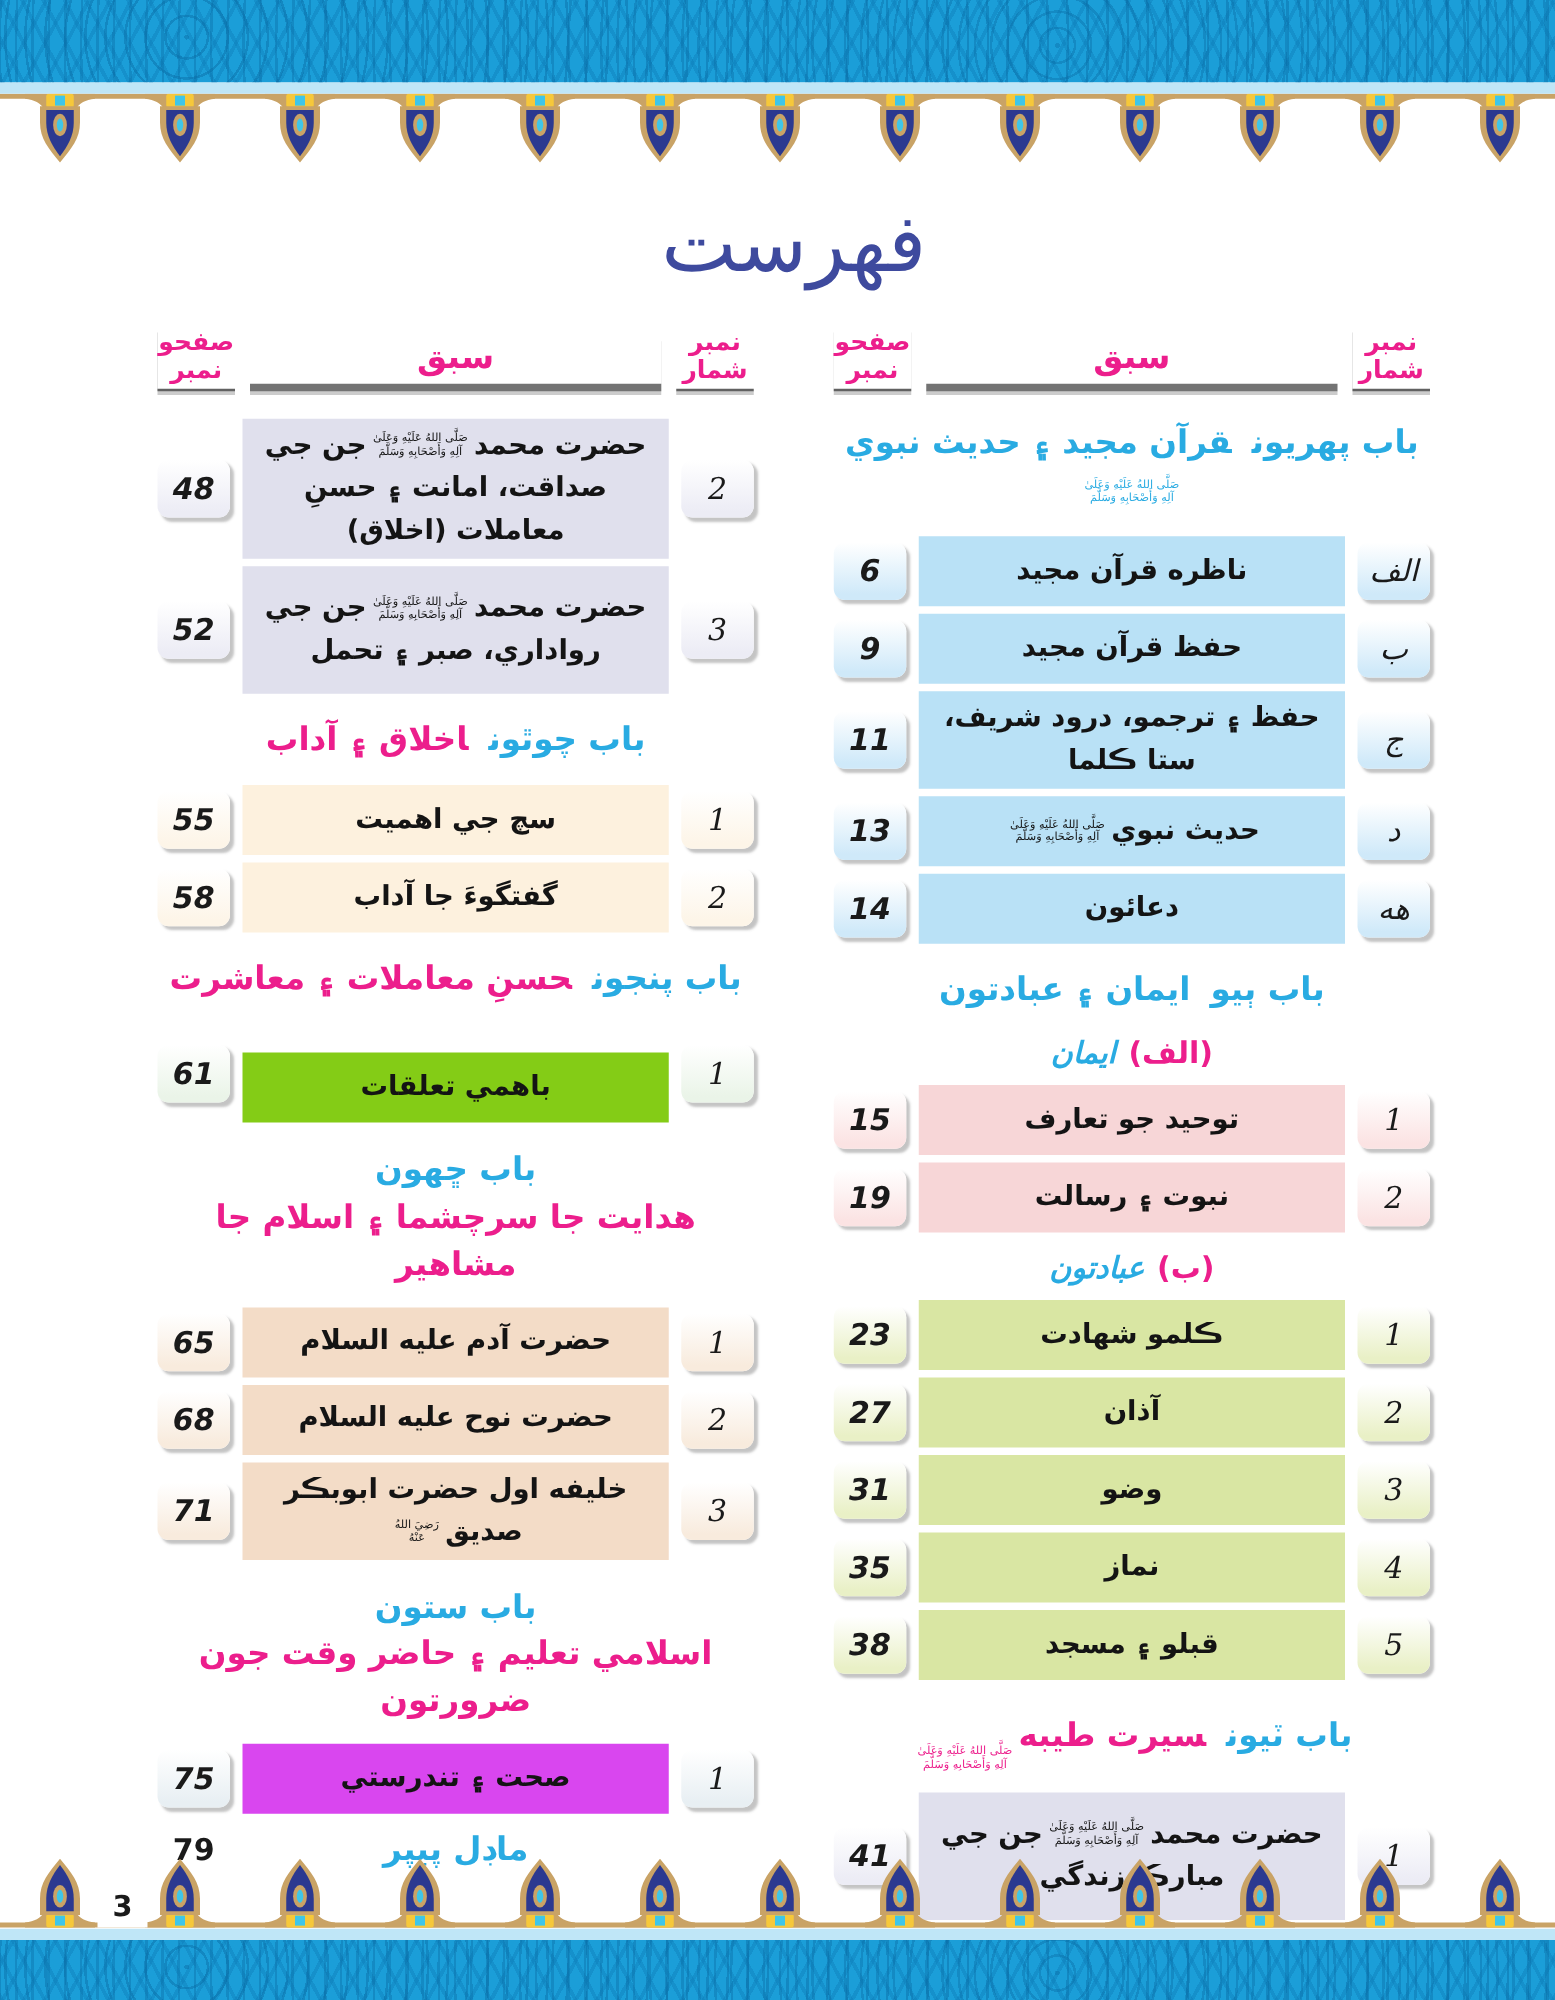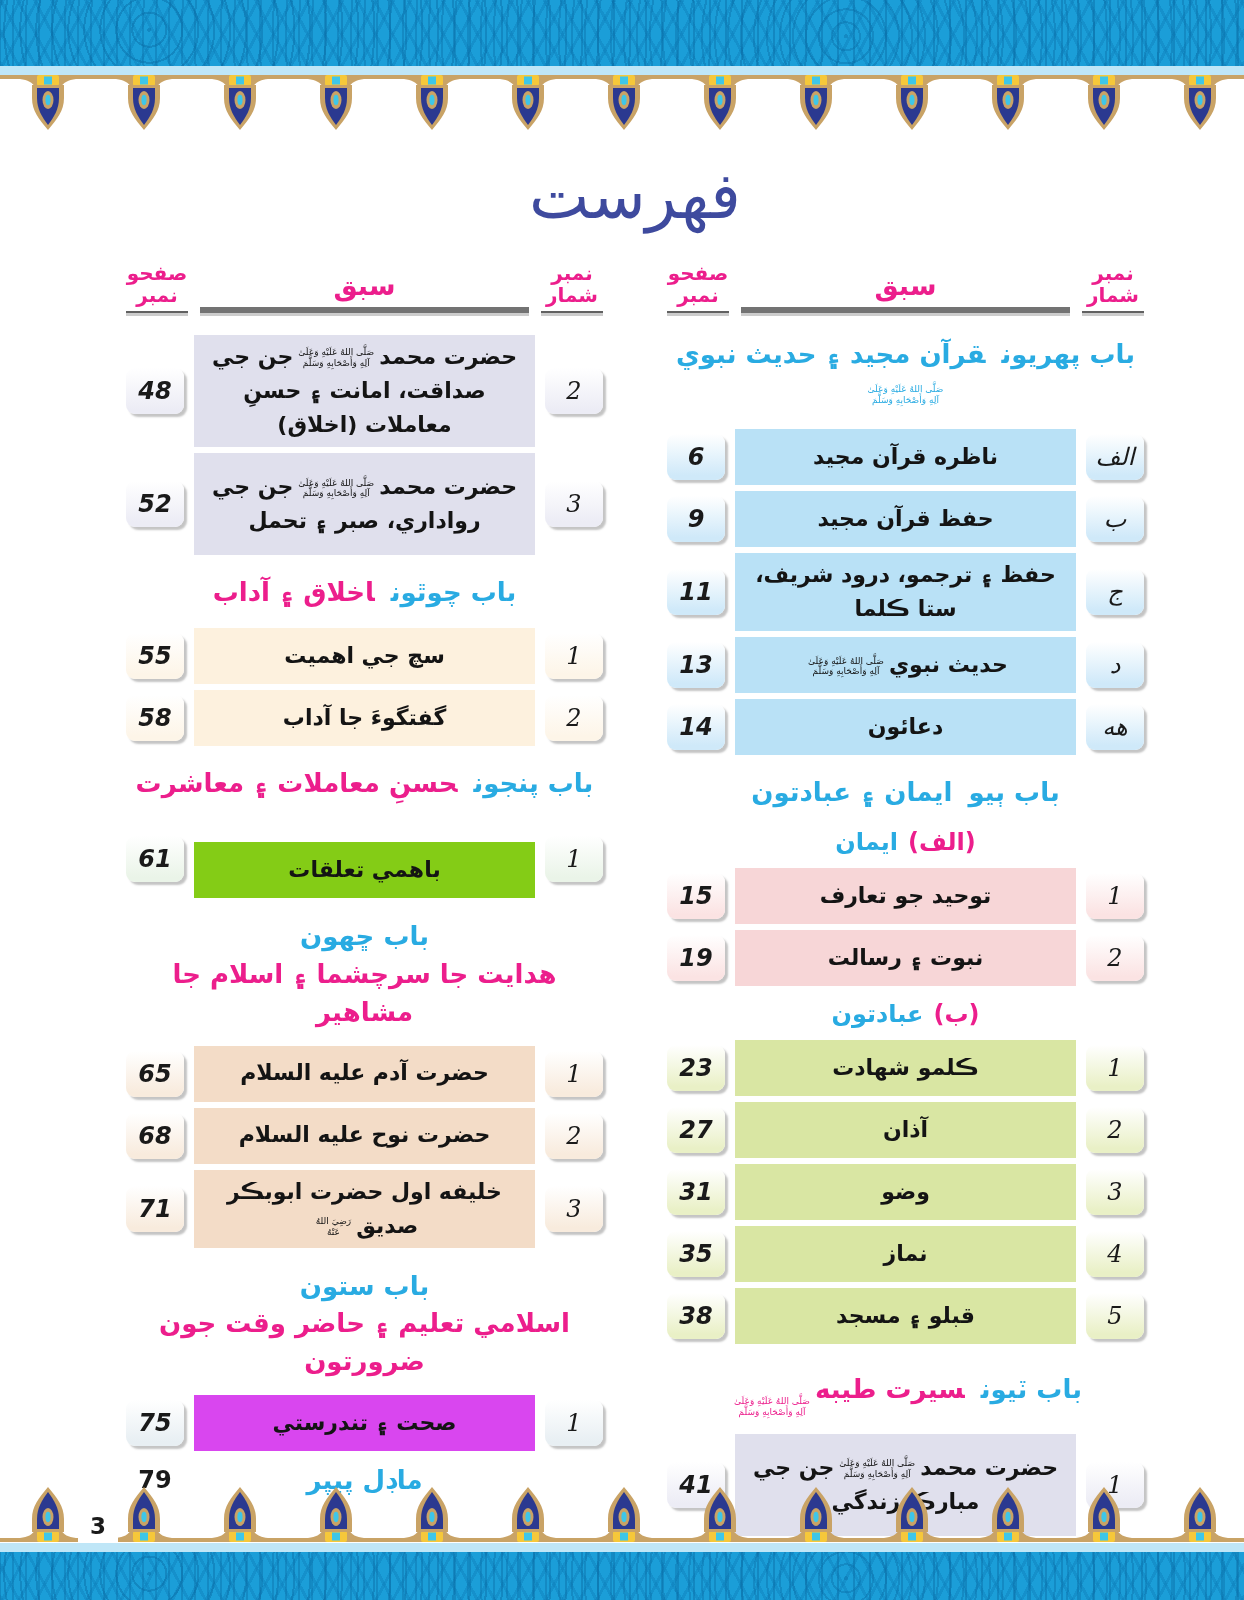--- a/index.html
+++ b/index.html
@@ -62,21 +62,21 @@
   }
   .chap-heading .bab{color:#29abe2;margin-inline-end:16px;}
   .chap-heading .t-pink{color:#ec1e8c;margin-top:34px;}
   .chap-heading .t-cyan{color:#29abe2;}
   .chap-heading.two-line{line-height:1.45;margin:20px 0 14px;}
   .chap-heading.two-line .bab{display:block;margin:0;}
   .sub-heading{
     text-align:center;font-size:24px;font-weight:700;margin:14px 0 12px;direction:rtl;
   }
   .sub-heading .tag{color:#ec1e8c;}
-  .sub-heading .word{color:#29abe2;margin-inline-start:10px;}
+  .sub-heading .word{color:#29abe2;margin-inline-start:10px;font-style:italic;}
   
   .row{display:flex;direction:rtl;align-items:center;gap:10px;margin-bottom:6px;}
   .badge{
     flex:0 0 58px;height:46px;border-radius:9px;
     display:flex;align-items:center;justify-content:center;
     box-shadow:3px 3px 2px rgba(125,125,125,.45);
     font-style:italic;
   }
   .serial{font-family:"DejaVu Serif", serif;font-size:24px;color:#1a1a1a;}
   .pageno{font-weight:700;font-size:24px;color:#1a1a1a;}

